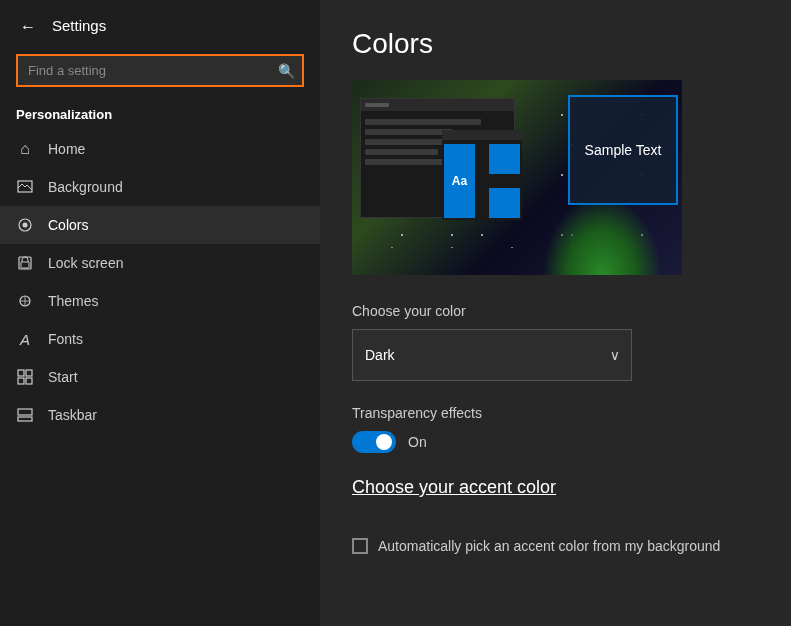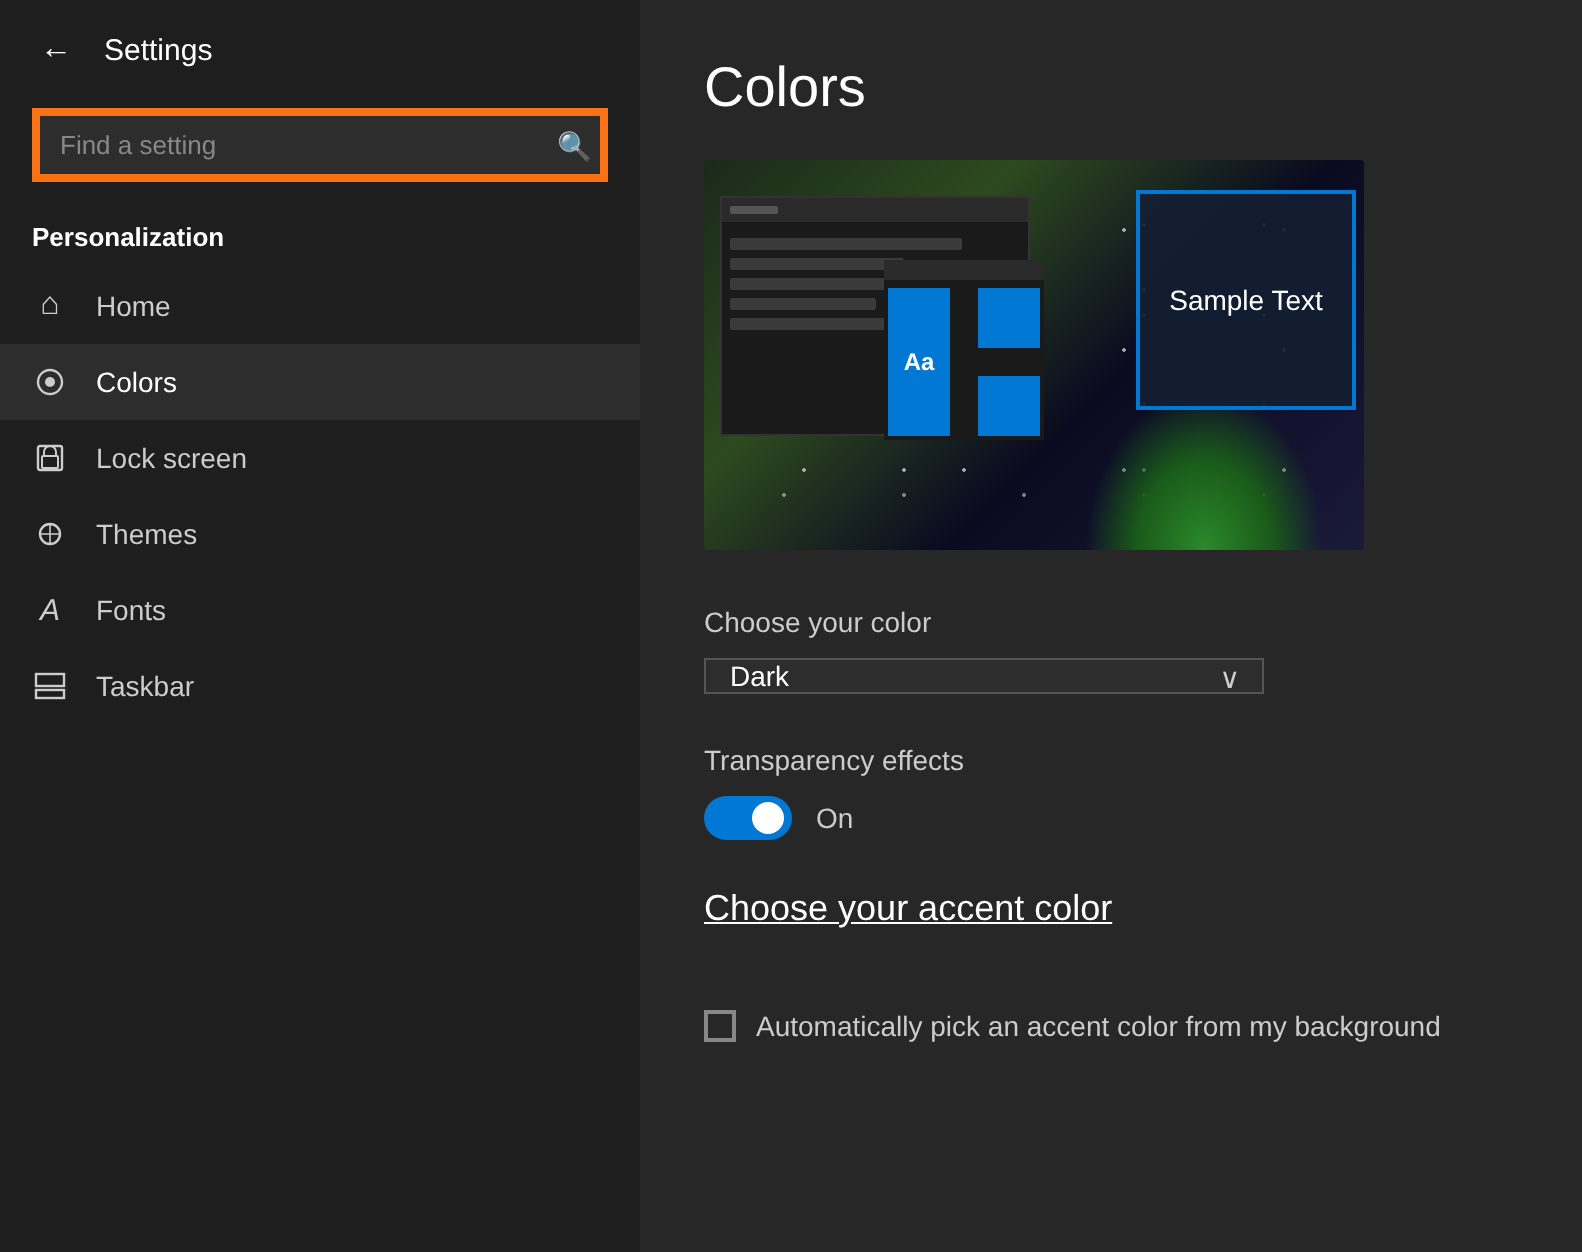--- a/index.html
+++ b/index.html
@@ -49,21 +49,21 @@
     }
 
     .search-box {
       margin: 4px 16px 12px;
       position: relative;
     }
 
     .search-input {
       width: 100%;
       background: #2d2d2d;
-      border: 4px solid #f97316;
+      border: 2px solid #f97316;
       color: #ffffff;
       padding: 7px 36px 7px 10px;
       font-size: 13px;
       outline: none;
     }
 
     .search-input::placeholder { color: #888; }
 
     .search-icon-btn {
       position: absolute;
@@ -266,21 +266,21 @@
       font-size: 14px;
       color: #cccccc;
       margin-bottom: 10px;
     }
 
     .dropdown-select {
       width: 280px;
       background: #2d2d2d;
       border: 1px solid #555;
       color: #ffffff;
-      padding: 0 12px;
+      padding: 17px 12px;
       font-size: 14px;
       appearance: none;
       cursor: pointer;
       outline: none;
       position: relative;
     }
 
     .dropdown-wrapper {
       position: relative;
       width: 280px;
@@ -373,20 +373,29 @@
     <input class="search-input" type="text" placeholder="Find a setting" style="">
     <button class="search-icon-btn">🔍</button>
   </div>
 
   <div class="personalization-label">Personalization</div>
 
   <nav>
     <div class="nav-item">
       <span class="nav-icon">⌂</span>
       <span>Home</span>
+    </div>
+    <div class="nav-item">
+      <span class="nav-icon">
+        <svg width="16" height="16" viewBox="0 0 16 16" fill="none">
+          <rect x="1" y="2" width="14" height="11" stroke="#cccccc" stroke-width="1.2" fill="none"></rect>
+          <path d="M1 9l4-4 3 3 2-2 5 5" stroke="#cccccc" stroke-width="1" fill="none"></path>
+        </svg>
+      </span>
+      <span>Background</span>
     </div>
     <div class="nav-item active">
       <span class="nav-icon">
         <svg width="16" height="16" viewBox="0 0 16 16">
           <circle cx="8" cy="8" r="6" stroke="#cccccc" stroke-width="1.2" fill="none"></circle>
           <circle cx="8" cy="8" r="2.5" fill="#cccccc"></circle>
         </svg>
       </span>
       <span>Colors</span>
     </div>
@@ -405,20 +414,31 @@
         <svg width="16" height="16" viewBox="0 0 16 16">
           <circle cx="8" cy="8" r="5" stroke="#cccccc" stroke-width="1.2" fill="none"></circle>
           <path d="M8 3v10M3 8h10" stroke="#cccccc" stroke-width="0.8"></path>
         </svg>
       </span>
       <span>Themes</span>
     </div>
     <div class="nav-item">
       <span class="nav-icon" style="font-size:15px;color:#cccccc;font-style:italic;">A</span>
       <span>Fonts</span>
+    </div>
+    <div class="nav-item">
+      <span class="nav-icon">
+        <svg width="16" height="16" viewBox="0 0 16 16">
+          <rect x="1" y="1" width="6" height="6" stroke="#cccccc" stroke-width="1.2" fill="none"></rect>
+          <rect x="9" y="1" width="6" height="6" stroke="#cccccc" stroke-width="1.2" fill="none"></rect>
+          <rect x="1" y="9" width="6" height="6" stroke="#cccccc" stroke-width="1.2" fill="none"></rect>
+          <rect x="9" y="9" width="6" height="6" stroke="#cccccc" stroke-width="1.2" fill="none"></rect>
+        </svg>
+      </span>
+      <span>Start</span>
     </div>
     <div class="nav-item">
       <span class="nav-icon">
         <svg width="16" height="16" viewBox="0 0 16 16">
           <rect x="1" y="10" width="14" height="4" stroke="#cccccc" stroke-width="1.2" fill="none"></rect>
           <rect x="1" y="2" width="14" height="6" stroke="#cccccc" stroke-width="1.2" fill="none"></rect>
         </svg>
       </span>
       <span>Taskbar</span>
     </div>

